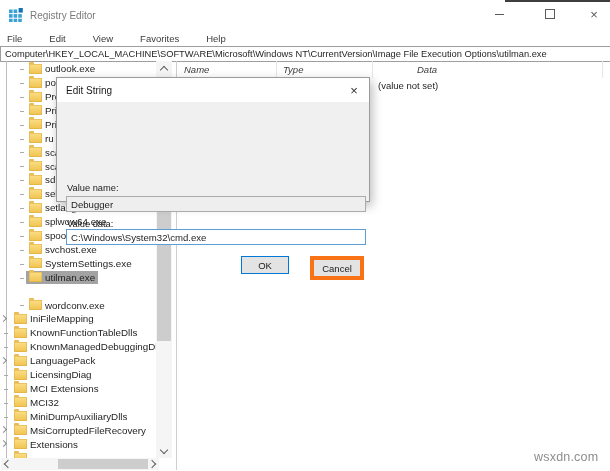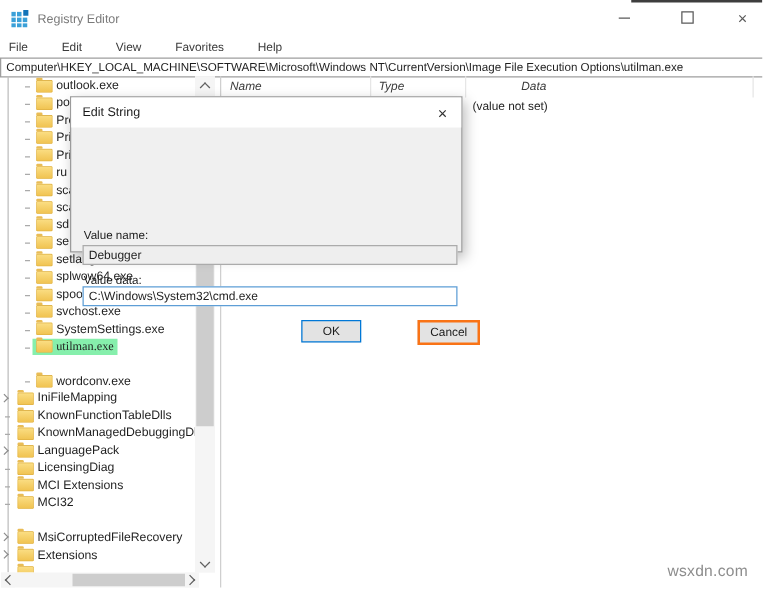--- a/index.html
+++ b/index.html
@@ -35,21 +35,21 @@
   .tree-left-border{position:absolute;left:6px;top:61px;width:1px;height:397px;background:#bdbdbd;}
   .splitter{position:absolute;left:176px;top:61px;width:1px;height:409px;background:#cfcfcf;}
 
   
   .tree-rows{position:absolute;left:0;top:62px;width:156px;height:396px;overflow:hidden;}
   .tree-row{position:absolute;left:0;width:156px;height:13.9px;font-size:9.8px;color:#1e1e1e;}
   .row-content{position:absolute;top:0;height:13.5px;display:flex;align-items:center;gap:3px;
                padding:0 3px;white-space:nowrap;}
   .lvl1 .row-content{left:11px;}
   .lvl2 .row-content{left:26px;}
-  .row-content.selected{background:#86efac;font-family:Liberation Serif, serif;}
+  .row-content.selected{background:#a3a3a3;}
   .dash{position:absolute;top:7px;width:4px;height:1px;background:#aaaaaa;}
   .lvl1 .dash{left:4px;}
   .lvl2 .dash{left:20px;}
   .chevron{position:absolute;left:1px;top:4px;width:4px;height:4px;
            border-right:1px solid #8c8c8c;border-bottom:1px solid #8c8c8c;
            transform:rotate(-45deg);}
   .folder{position:relative;flex:0 0 13px;width:13px;height:10px;border-radius:1px;
           background:linear-gradient(#fbdf86,#f0c24f);box-shadow:inset 0 0 0 0.5px #d8a93e;}
   .folder::before{content:"";position:absolute;left:0;top:-2px;width:5px;height:2px;
           background:#e9bc55;border-radius:1px 1px 0 0;}
@@ -92,21 +92,21 @@
   .dlg-label{position:absolute;left:10px;font-size:9.3px;color:#1a1a1a;}
   .lbl-name{top:105px;}
   .lbl-data{top:141px;}
   .dlg-input{position:absolute;left:9px;width:294px;height:14px;font-size:9.6px;
           display:flex;align-items:center;padding-left:4px;box-sizing:content-box;white-space:nowrap;}
   .inp-name{top:118px;background:#eeeeee;border:1px solid #ababab;color:#1e1e1e;}
   .inp-data{top:151px;background:#ffffff;border:1px solid #5e9ed6;color:#1e1e1e;}
   .dlg-btn{position:absolute;top:178px;width:46px;height:16px;background:#e3e3e3;
           display:flex;align-items:center;justify-content:center;font-size:9.5px;color:#1a1a1a;}
   .btn-ok{left:184px;border:1px solid #0078d7;}
-  .btn-cancel{left:253px;border:2px solid #f97316;margin-left:24px;}
+  .btn-cancel{left:253px;border:4px solid #f97316;}
 
   
   .watermark{position:absolute;left:534px;top:450px;font-size:12.5px;color:#8d8d8d;letter-spacing:0.2px;}
 </style>
 </head>
 <body>
 
 <div id="stage">
 
   <div class="titlebar">
@@ -311,20 +311,27 @@
           <span>MCI Extensions</span>
         </span>
       </div>
       <div class="tree-row lvl1" style="top: 333.6px;">
         <span class="dash"></span>
         <span class="row-content">
           <span class="folder"></span>
           <span>MCI32</span>
         </span>
       </div>
+      <div class="tree-row lvl1" style="top: 347.5px;">
+        <span class="dash"></span>
+        <span class="row-content">
+          <span class="folder"></span>
+          <span>MiniDumpAuxiliaryDlls</span>
+        </span>
+      </div>
       <div class="tree-row lvl1" style="top: 361.4px;">
         <span class="chevron"></span>
         <span class="row-content">
           <span class="folder"></span>
           <span>MsiCorruptedFileRecovery</span>
         </span>
       </div>
       <div class="tree-row lvl1" style="top: 375.3px;">
         <span class="chevron"></span>
         <span class="row-content">
@@ -357,21 +364,21 @@
     <div class="thumb"></div>
     <div class="arrow-btn ha right">
         <div class="chev right"></div>
       </div>
   </div>
 
   <div class="splitter"></div>
 
   <div class="list-header">
     <div class="col" style="left:0;width:98px;">Name</div>
-    <div class="col" style="left:98px;width:96px;margin-left:20px;">Type</div>
+    <div class="col" style="left:98px;width:96px;">Type</div>
     <div class="col" style="left:194px;width:230px;padding-left:44px;">Data</div>
     <div class="col-end"></div>
   </div>
   <div class="list-row">
     <div class="cell-data">(value not set)</div>
   </div>
 
   <div class="dialog">
     <div class="dlg-titlebar">
       <span>Edit String</span>

